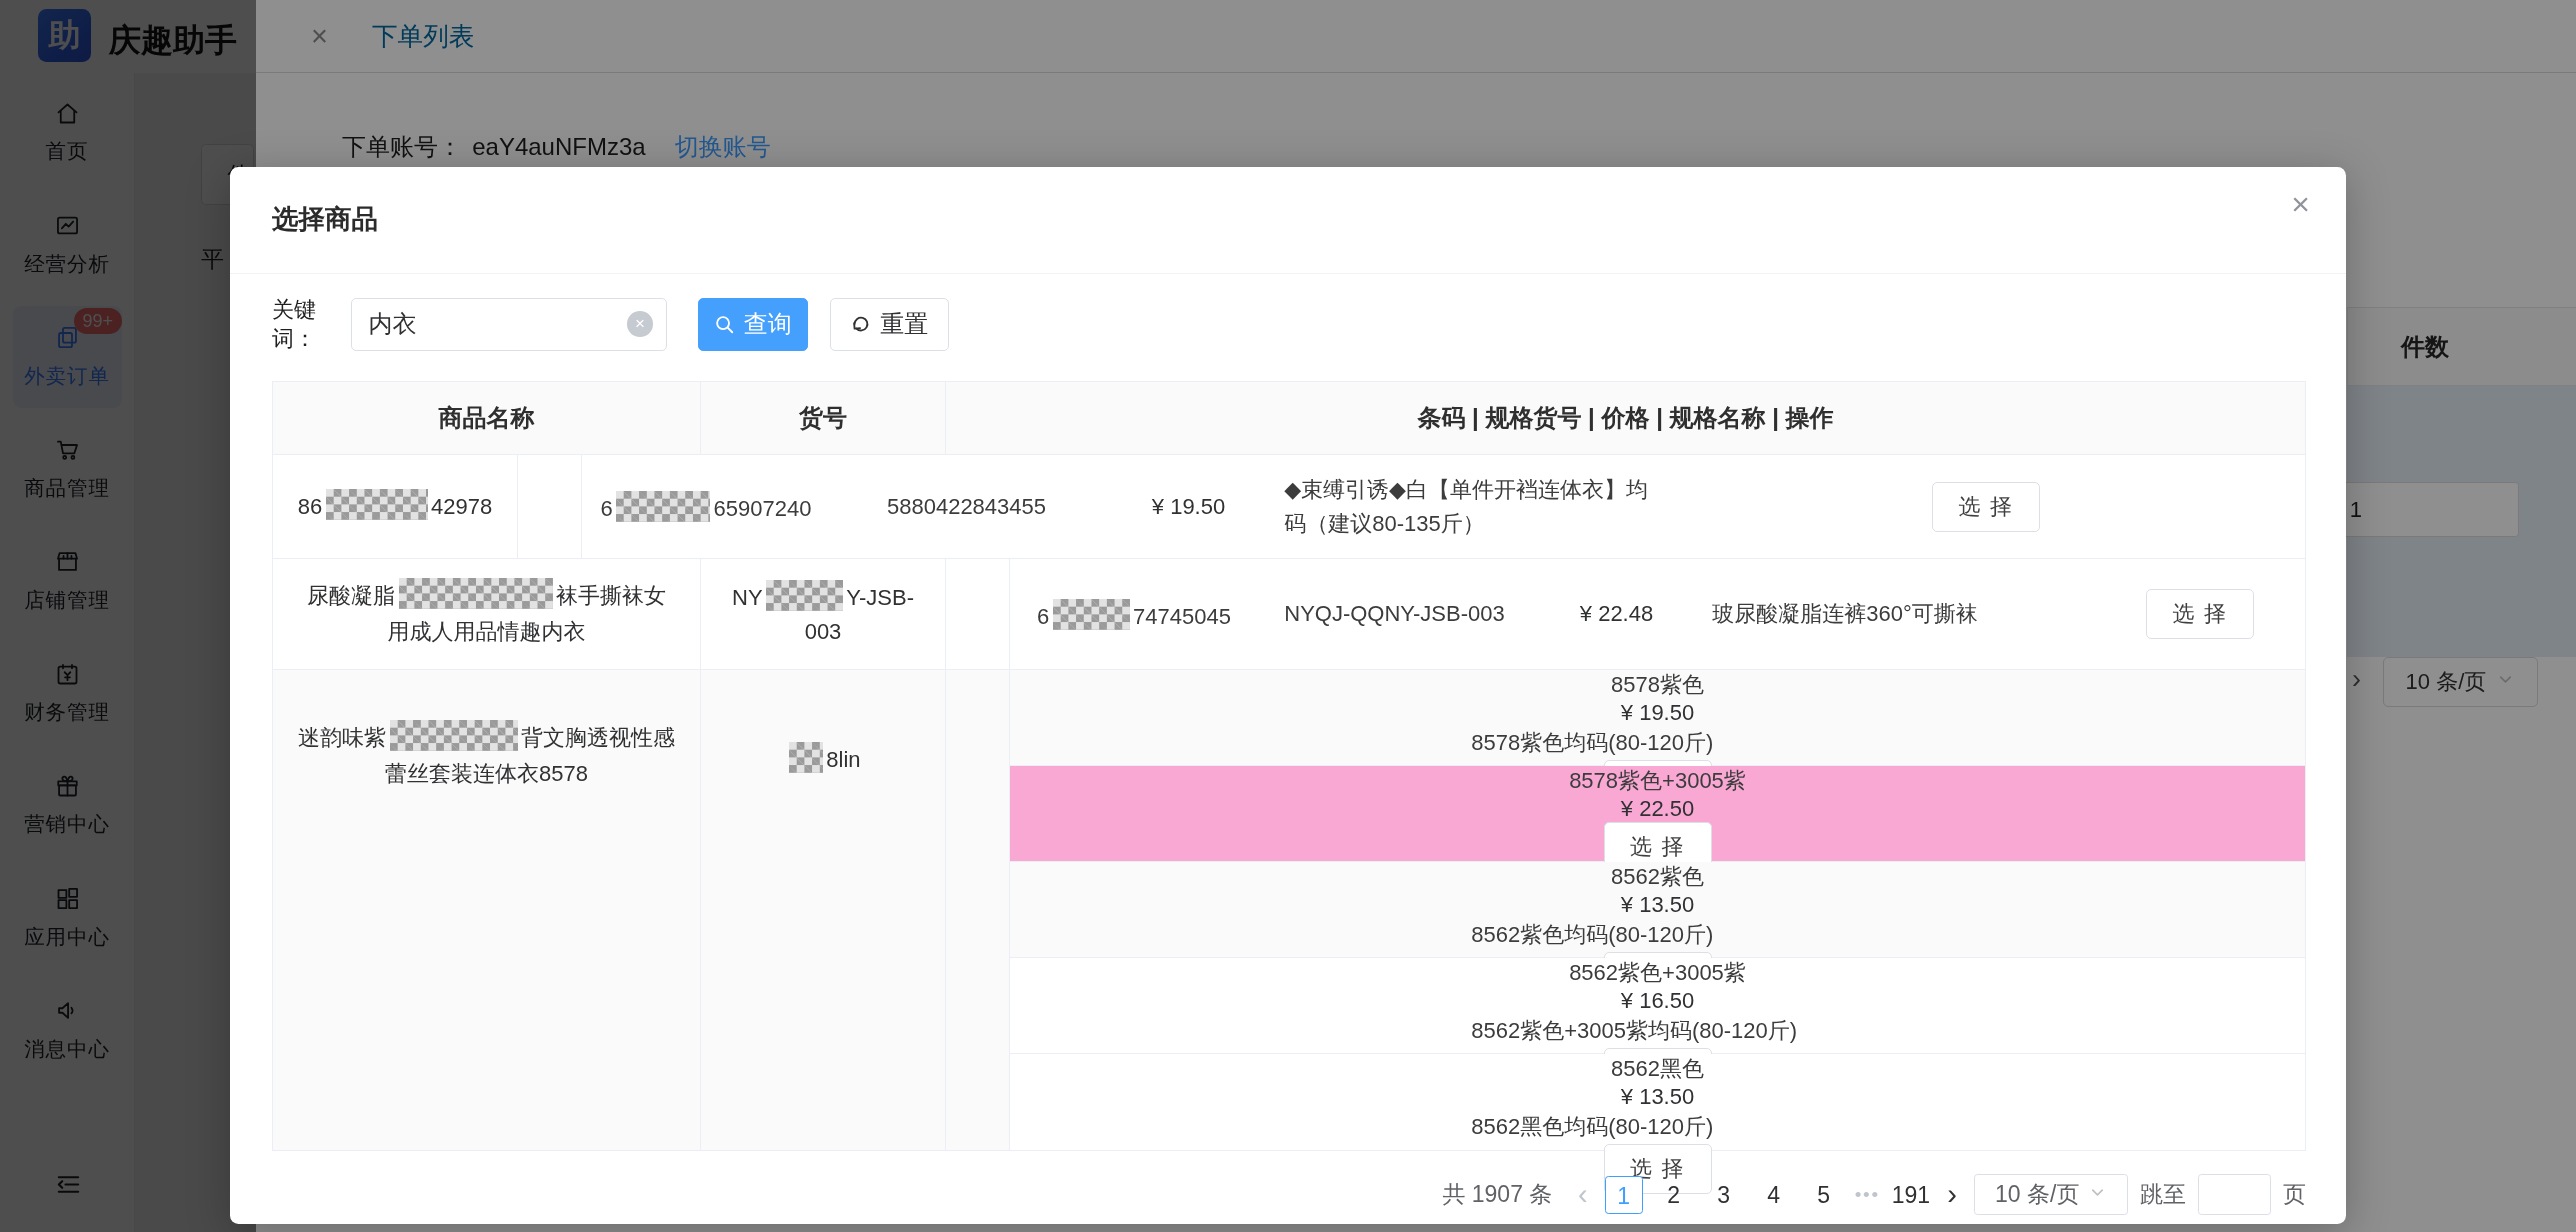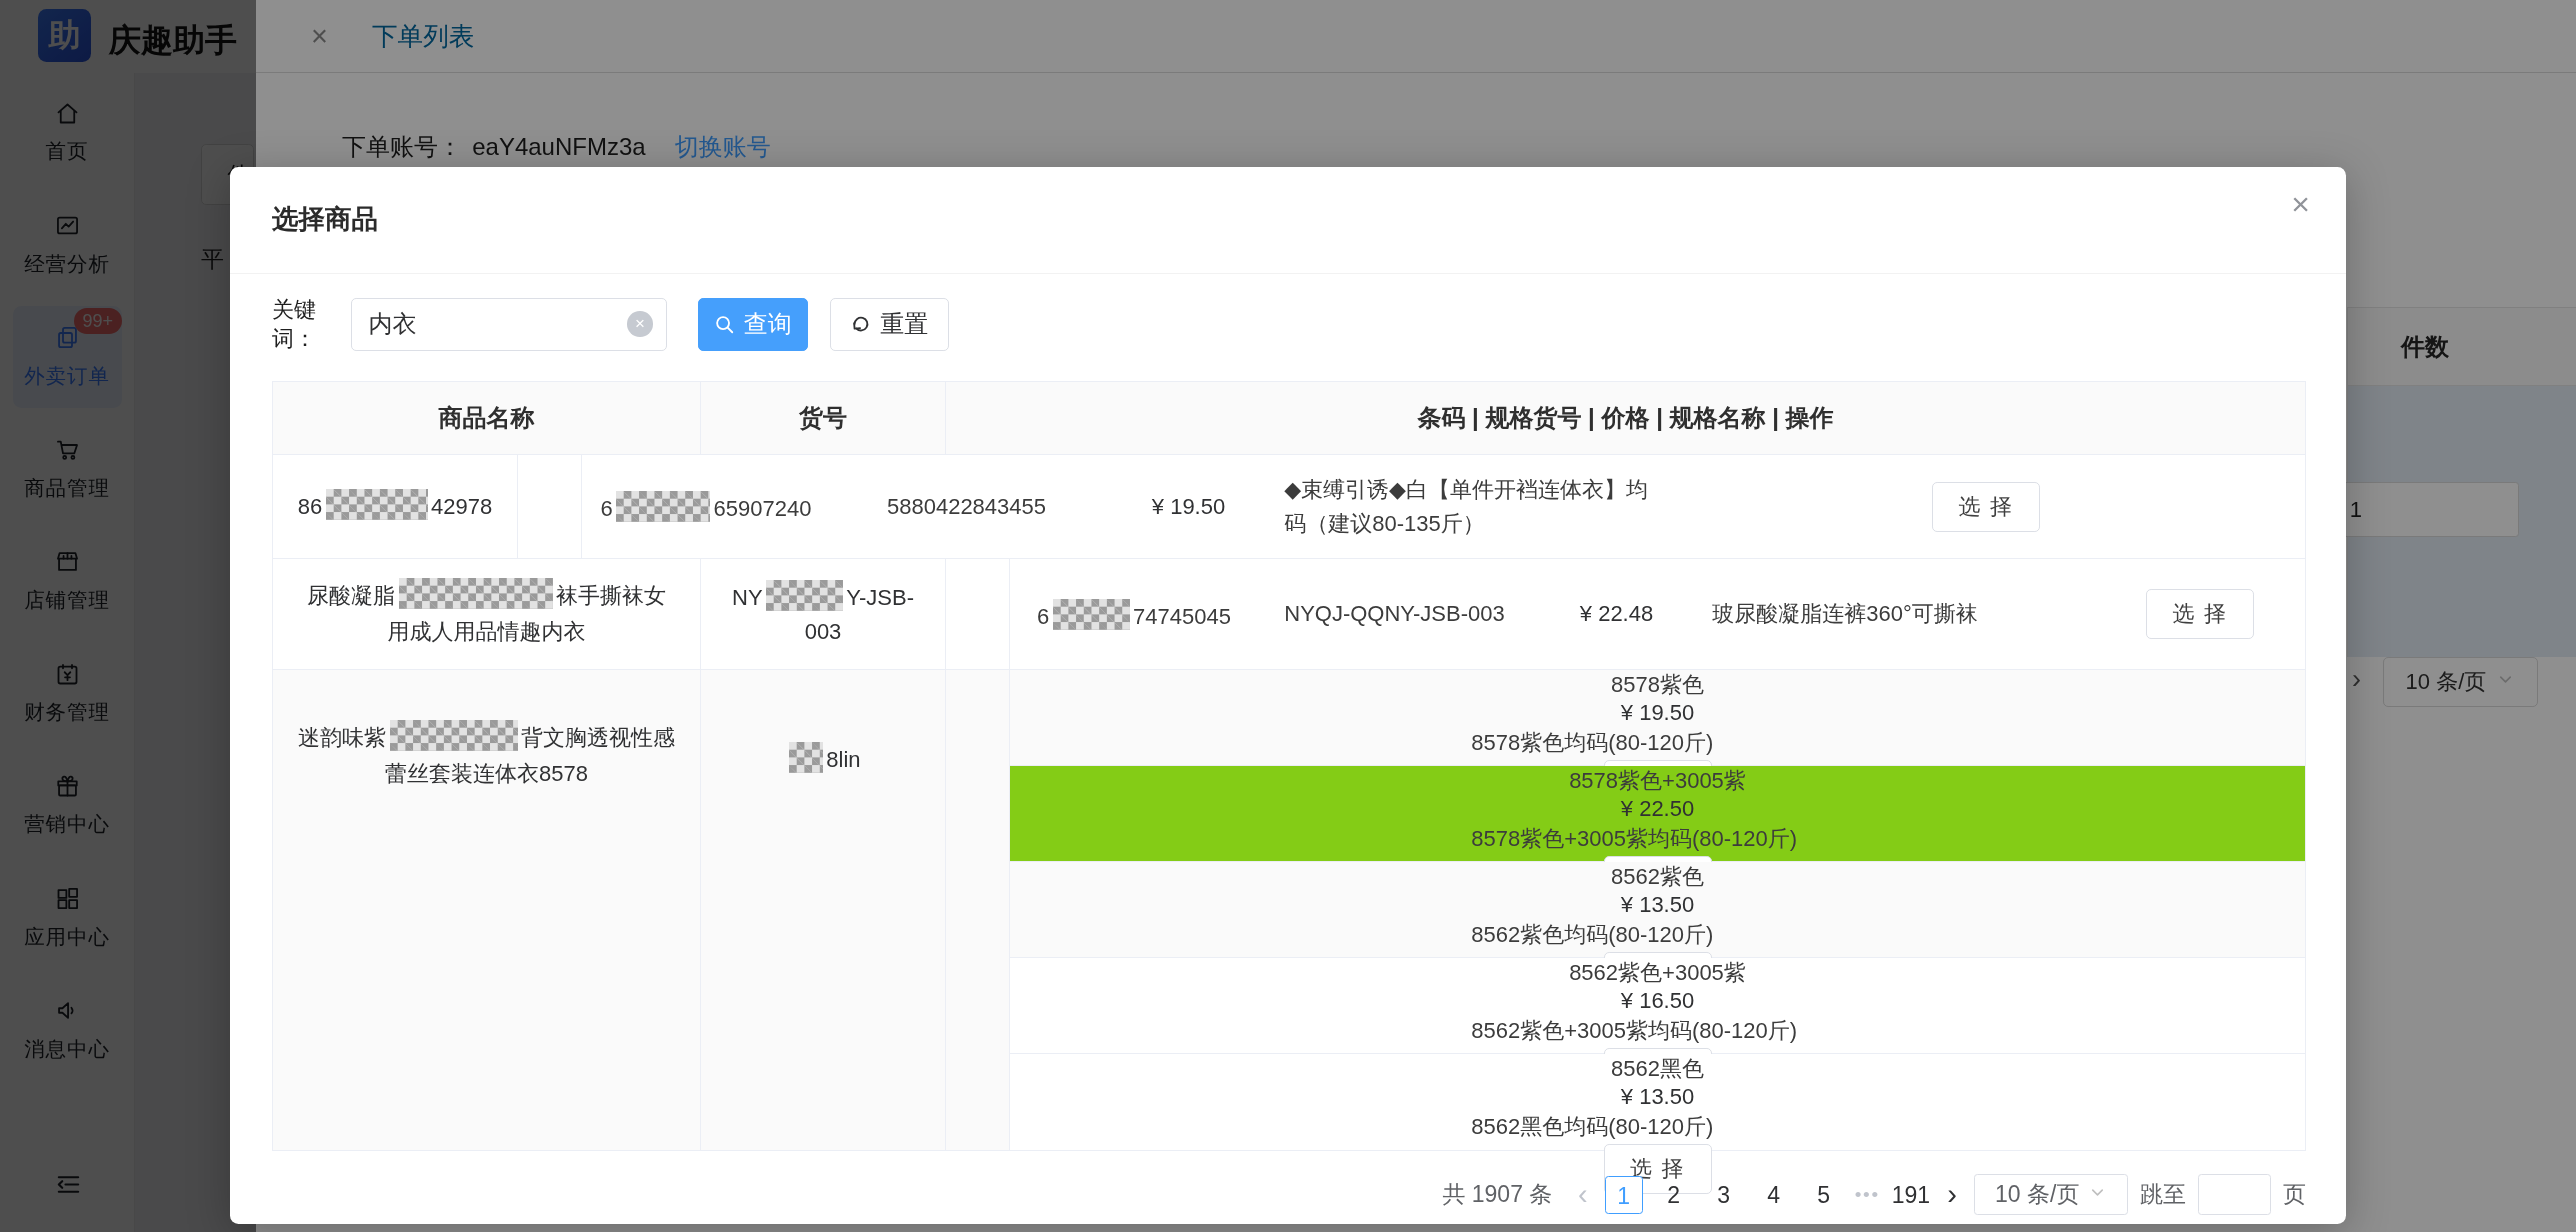--- a/index.html
+++ b/index.html
@@ -341,25 +341,24 @@
         <div class="spec-rows">
           <div class="spec-row h112 striped">
             <div class="sc-bar"></div>
             <div class="sc-no">8578紫色</div>
             <div class="sc-price">¥ 19.50</div>
             <div class="sc-name">8578紫色均码(80-120斤)</div>
             <div class="sc-act">
                 <div class="btn-select">选 择</div>
               </div>
           </div>
-          <div class="spec-row h112" style="background:#84cc16;">
+          <div class="spec-row h112" style="background:#f9a8d4;">
             <div class="sc-bar"></div>
             <div class="sc-no">8578紫色+3005紫</div>
             <div class="sc-price">¥ 22.50</div>
-            <div class="sc-name">8578紫色+3005紫均码(80-120斤)</div>
             <div class="sc-act">
                 <div class="btn-select">选 择</div>
               </div>
           </div>
           <div class="spec-row h112 striped">
             <div class="sc-bar"></div>
             <div class="sc-no">8562紫色</div>
             <div class="sc-price">¥ 13.50</div>
             <div class="sc-name">8562紫色均码(80-120斤)</div>
             <div class="sc-act">

